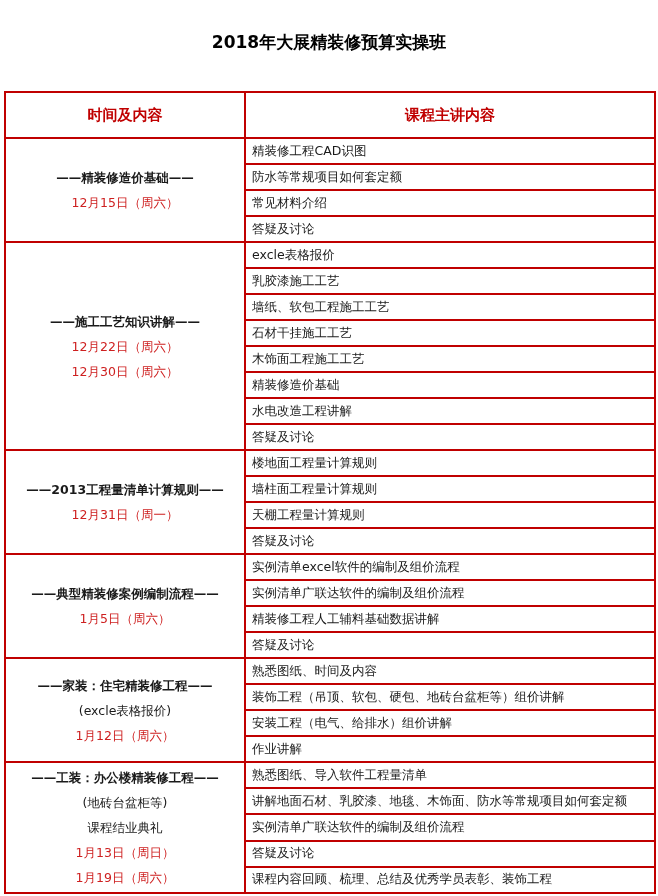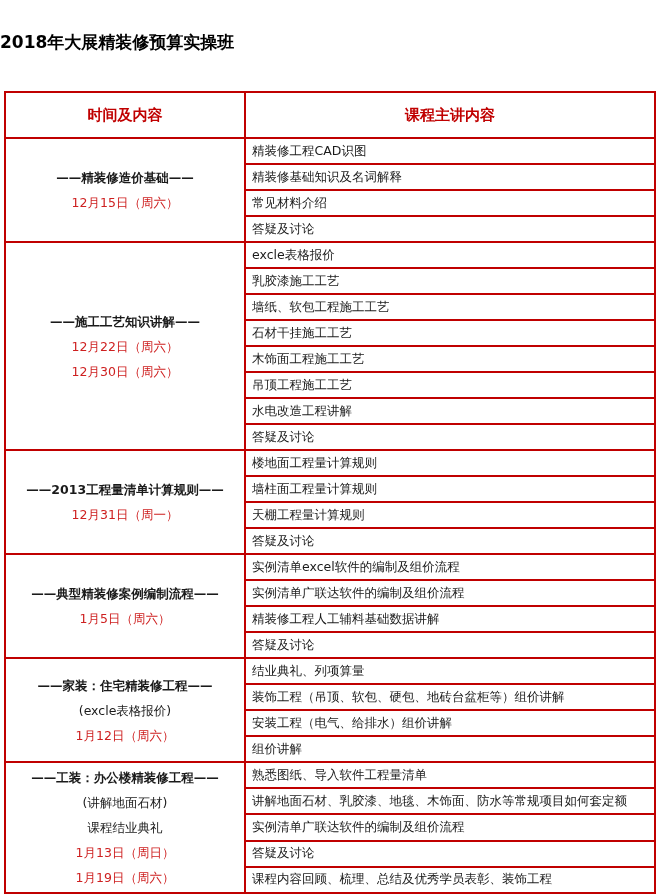--- a/index.html
+++ b/index.html
@@ -11,20 +11,21 @@
   html,body{margin:0;padding:0;}
   body{
     width:658px;height:896px;
     background:#ffffff;
     font-family:"DejaVu Sans","Liberation Sans",sans-serif;
     color:var(--body-text);
     overflow:hidden;
   }
   .title{
     margin:30px 0 0 0;
+    text-align:center;
     font-size:17px;
     font-weight:bold;
     color:#000000;
     line-height:24px;
   }
   table.schedule{
     border-collapse:collapse;
     table-layout:fixed;
     width:650px;
     margin:37px 4px 4px 4px;
@@ -85,21 +86,21 @@
     </thead>
     <tbody id="table-body">
         <tr>
           <td class="left-cell" rowspan="4">
             <div class="left-line bold">——精装修造价基础——</div>
             <div class="left-line date">12月15日（周六）</div>
           </td>
           <td class="item-cell">精装修工程CAD识图</td>
         </tr>
         <tr>
-          <td class="item-cell">精装修基础知识及名词解释</td>
+          <td class="item-cell">防水等常规项目如何套定额</td>
         </tr>
         <tr>
           <td class="item-cell">常见材料介绍</td>
         </tr>
         <tr>
           <td class="item-cell">答疑及讨论</td>
         </tr>
         <tr>
           <td class="left-cell" rowspan="8">
             <div class="left-line bold">——施工工艺知识讲解——</div>
@@ -114,21 +115,21 @@
         <tr>
           <td class="item-cell">墙纸、软包工程施工工艺</td>
         </tr>
         <tr>
           <td class="item-cell">石材干挂施工工艺</td>
         </tr>
         <tr>
           <td class="item-cell">木饰面工程施工工艺</td>
         </tr>
         <tr>
-          <td class="item-cell">吊顶工程施工工艺</td>
+          <td class="item-cell">精装修造价基础</td>
         </tr>
         <tr>
           <td class="item-cell">水电改造工程讲解</td>
         </tr>
         <tr>
           <td class="item-cell">答疑及讨论</td>
         </tr>
         <tr>
           <td class="left-cell" rowspan="4">
             <div class="left-line bold">——2013工程量清单计算规则——</div>
@@ -160,35 +161,35 @@
         </tr>
         <tr>
           <td class="item-cell">答疑及讨论</td>
         </tr>
         <tr>
           <td class="left-cell" rowspan="4">
             <div class="left-line bold">——家装：住宅精装修工程——</div>
             <div class="left-line">(excle表格报价)</div>
             <div class="left-line date">1月12日（周六）</div>
           </td>
-          <td class="item-cell">结业典礼、列项算量</td>
+          <td class="item-cell">熟悉图纸、时间及内容</td>
         </tr>
         <tr>
           <td class="item-cell">装饰工程（吊顶、软包、硬包、地砖台盆柜等）组价讲解</td>
         </tr>
         <tr>
           <td class="item-cell">安装工程（电气、给排水）组价讲解</td>
         </tr>
         <tr>
-          <td class="item-cell">组价讲解</td>
+          <td class="item-cell">作业讲解</td>
         </tr>
         <tr>
           <td class="left-cell" rowspan="5">
             <div class="left-line bold">——工装：办公楼精装修工程——</div>
-            <div class="left-line">(讲解地面石材)</div>
+            <div class="left-line">(地砖台盆柜等)</div>
             <div class="left-line">课程结业典礼</div>
             <div class="left-line date">1月13日（周日）</div>
             <div class="left-line date">1月19日（周六）</div>
           </td>
           <td class="item-cell">熟悉图纸、导入软件工程量清单</td>
         </tr>
         <tr>
           <td class="item-cell">讲解地面石材、乳胶漆、地毯、木饰面、防水等常规项目如何套定额</td>
         </tr>
         <tr>

